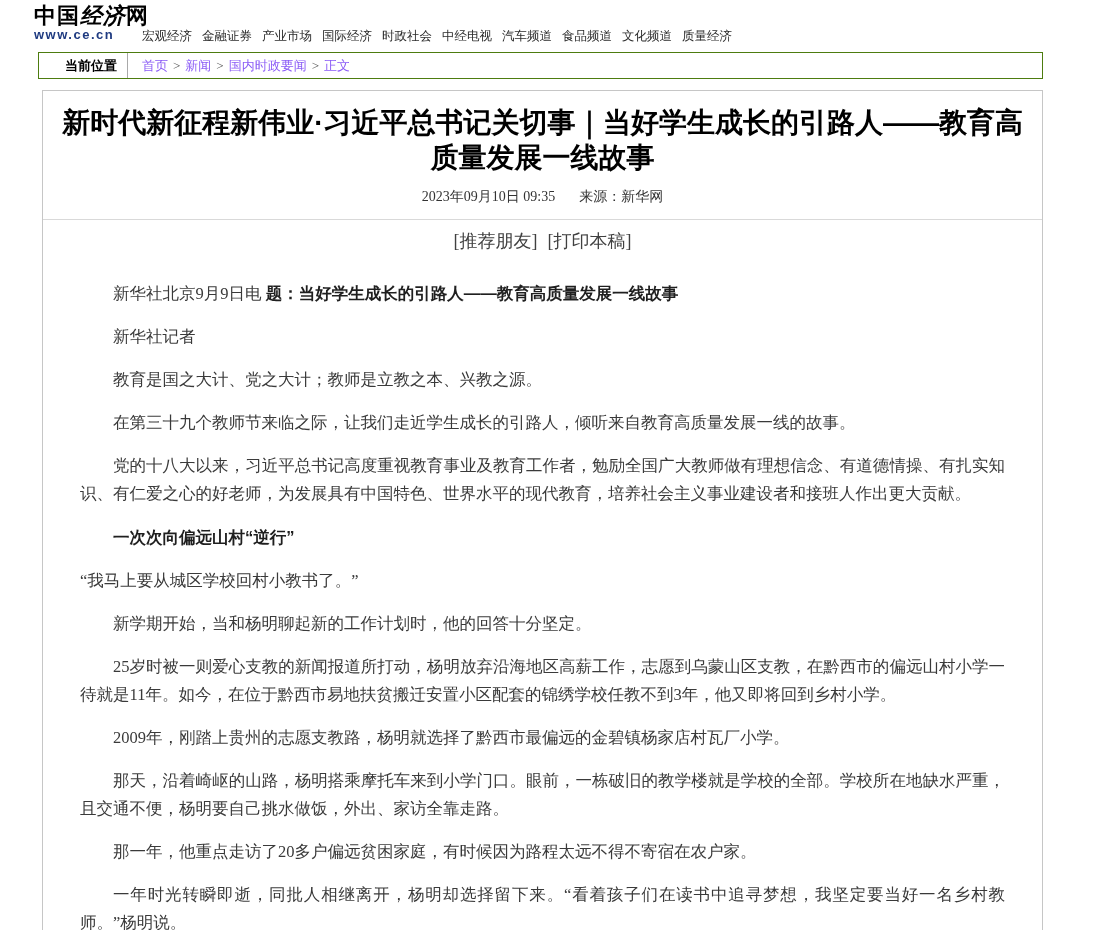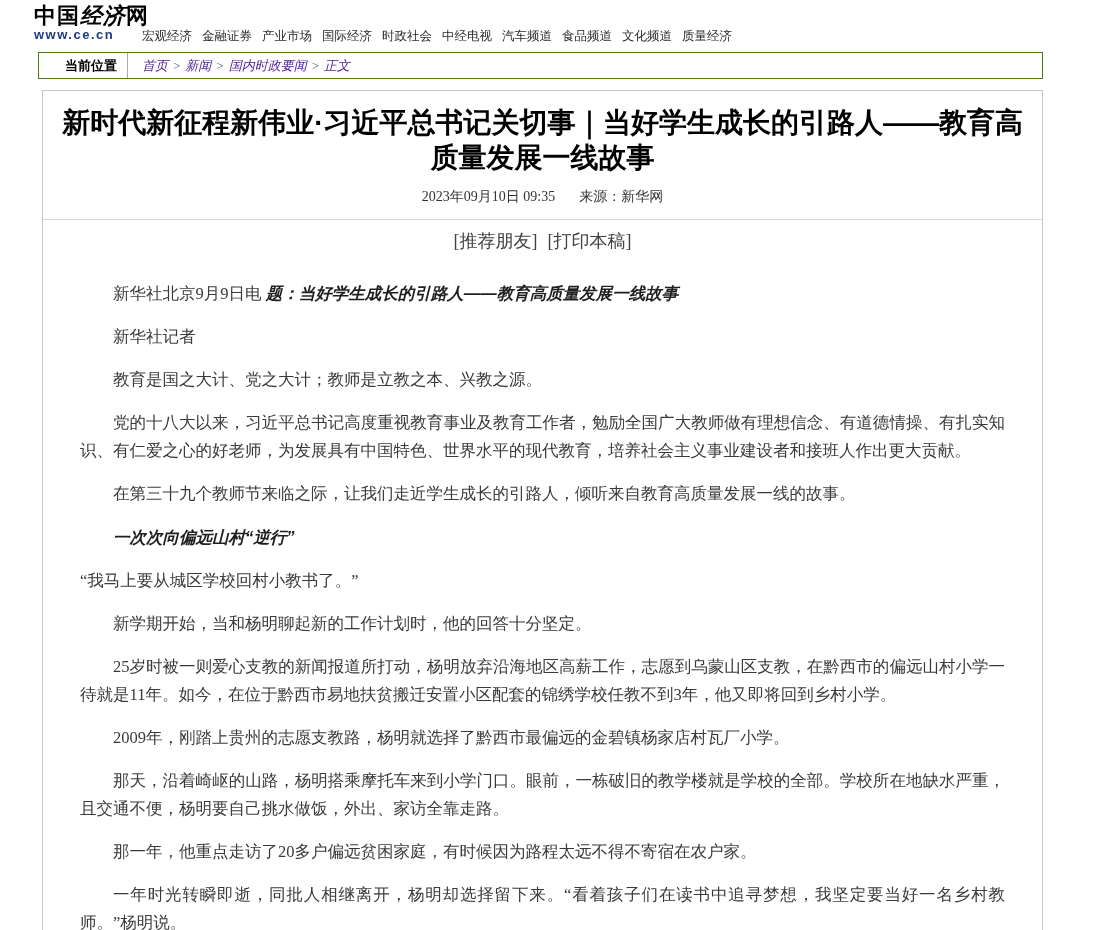--- a/index.html
+++ b/index.html
@@ -19,39 +19,39 @@
              font-family:"Liberation Sans", sans-serif; white-space:nowrap; }
   .nav-item { color:#2b2b2b; text-decoration:none; margin-right:10px; cursor:pointer; }
   
   .crumb-bar { position:absolute; left:38px; top:52px; width:1005px; height:27px;
                border:1px solid #4d7c0f; background:#fff; display:flex; align-items:stretch; }
   .crumb-label { width:88px; display:flex; align-items:center; justify-content:flex-end;
                  padding-right:10px; font-weight:bold; font-size:13px; color:#000;
                  font-family:"Liberation Sans", sans-serif; }
   .crumb-divider { width:1px; background:#a9a9a9; }
   .crumb-links { display:flex; align-items:center; padding-left:14px; font-size:13px; color:#555; }
-  .crumb-link { color:#4c1d95; text-decoration:none; cursor:pointer;font-style:italic; }
+  .crumb-link { color:#8b5cf6; text-decoration:none; cursor:pointer; }
   .crumb-sep { margin:0 5px; color:#555; }
   
   .article { position:absolute; left:42px; top:90px; width:1001px; height:845px;
              border:1px solid #c6c6c6; background:#fff; }
   .title { margin:14px 10px 12px; text-align:center; font-size:28px; line-height:35px;
            font-weight:bold; color:#000; font-family:"Liberation Sans", sans-serif; }
   .meta { margin-top:13px; text-align:center; font-size:14px; color:#333; }
   .meta-src { margin-left:24px; }
   .rule { border:0; border-top:1px solid #d9d9d9; margin:13px 0 0 0; }
   .actions { margin-top:9px; text-align:center; font-size:18px; color:#404040; }
   .action-link { margin:0 5px; color:#404040; text-decoration:none; cursor:pointer; }
   
   .article-body { margin-top:26px; padding:0 37px; color:#3a3a3a; }
   .article-body p { font-size:16.5px; line-height:28px; margin:0 0 15px 0;
                     text-indent:2em; text-align:justify; }
   .article-body p.no-indent { text-indent:0; }
   .article-body p.subhead span,
-  .article-body span.b { font-family:"Liberation Sans", sans-serif; font-weight:bold; color:#1f1f1f;font-style:italic; }
+  .article-body span.b { font-family:"Liberation Sans", sans-serif; font-weight:bold; color:#1f1f1f; }
 </style>
 </head>
 <body>
 
 <div class="logo">
   <div class="logo-cn"><span>中国</span><span class="logo-script">经济</span><span>网</span></div>
   <div class="logo-url">www.ce.cn</div>
 </div>
 
 <div class="top-nav"><a class="nav-item">宏观经济</a><a class="nav-item">金融证券</a><a class="nav-item">产业市场</a><a class="nav-item">国际经济</a><a class="nav-item">时政社会</a><a class="nav-item">中经电视</a><a class="nav-item">汽车频道</a><a class="nav-item">食品频道</a><a class="nav-item">文化频道</a><a class="nav-item">质量经济</a></div>
@@ -74,22 +74,22 @@
   <h1 class="title">新时代新征程新伟业·习近平总书记关切事｜当好学生成长的引路人——教育高质量发展一线故事</h1>
   <div class="meta">
     <span>2023年09月10日 09:35</span><span class="meta-src">来源：新华网</span>
   </div>
   <hr class="rule">
   <div class="actions"><a class="action-link">[推荐朋友]</a><a class="action-link">[打印本稿]</a></div>
   <div class="article-body">
       <p class=""><span>新华社北京9月9日电 </span><span class="b">题：当好学生成长的引路人——教育高质量发展一线故事</span></p>
       <p class=""><span>新华社记者</span></p>
       <p class=""><span>教育是国之大计、党之大计；教师是立教之本、兴教之源。</span></p>
+      <p class=""><span>在第三十九个教师节来临之际，让我们走近学生成长的引路人，倾听来自教育高质量发展一线的故事。</span></p>
       <p class=""><span>党的十八大以来，习近平总书记高度重视教育事业及教育工作者，勉励全国广大教师做有理想信念、有道德情操、有扎实知识、有仁爱之心的好老师，为发展具有中国特色、世界水平的现代教育，培养社会主义事业建设者和接班人作出更大贡献。</span></p>
-      <p class=""><span>在第三十九个教师节来临之际，让我们走近学生成长的引路人，倾听来自教育高质量发展一线的故事。</span></p>
       <p class="subhead "><span class="b">一次次向偏远山村“逆行”</span></p>
       <p class="no-indent"><span>“我马上要从城区学校回村小教书了。”</span></p>
       <p class=""><span>新学期开始，当和杨明聊起新的工作计划时，他的回答十分坚定。</span></p>
       <p class=""><span>25岁时被一则爱心支教的新闻报道所打动，杨明放弃沿海地区高薪工作，志愿到乌蒙山区支教，在黔西市的偏远山村小学一待就是11年。如今，在位于黔西市易地扶贫搬迁安置小区配套的锦绣学校任教不到3年，他又即将回到乡村小学。</span></p>
       <p class=""><span>2009年，刚踏上贵州的志愿支教路，杨明就选择了黔西市最偏远的金碧镇杨家店村瓦厂小学。</span></p>
       <p class=""><span>那天，沿着崎岖的山路，杨明搭乘摩托车来到小学门口。眼前，一栋破旧的教学楼就是学校的全部。学校所在地缺水严重，且交通不便，杨明要自己挑水做饭，外出、家访全靠走路。</span></p>
       <p class=""><span>那一年，他重点走访了20多户偏远贫困家庭，有时候因为路程太远不得不寄宿在农户家。</span></p>
       <p class=""><span>一年时光转瞬即逝，同批人相继离开，杨明却选择留下来。“看着孩子们在读书中追寻梦想，我坚定要当好一名乡村教师。”杨明说。</span></p>
     </div>
 </div>

